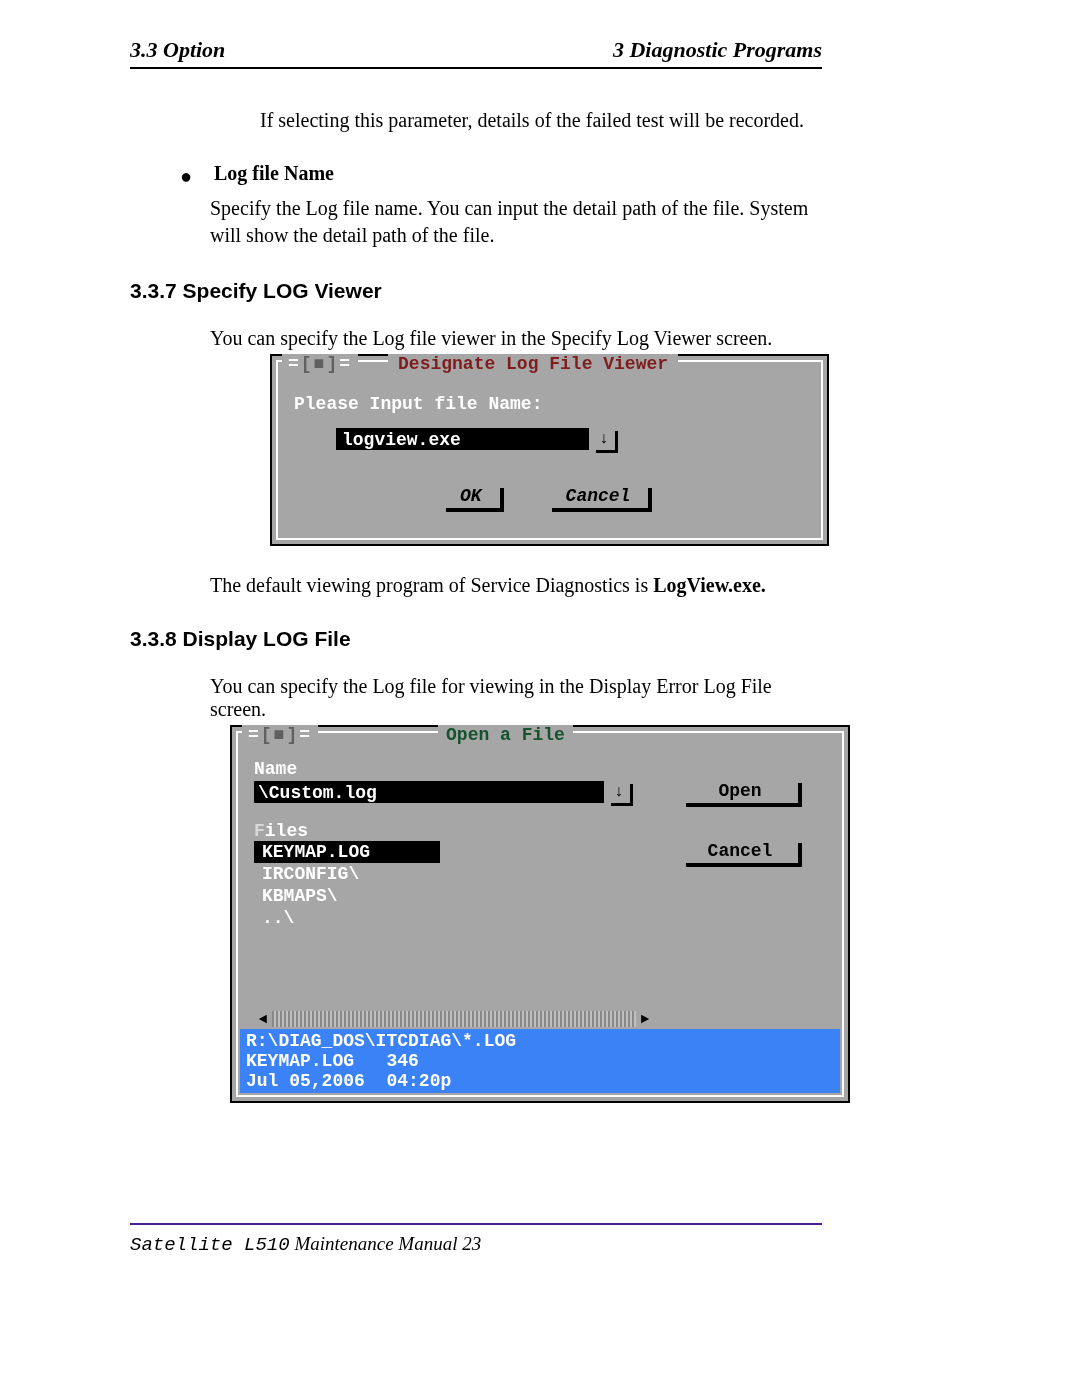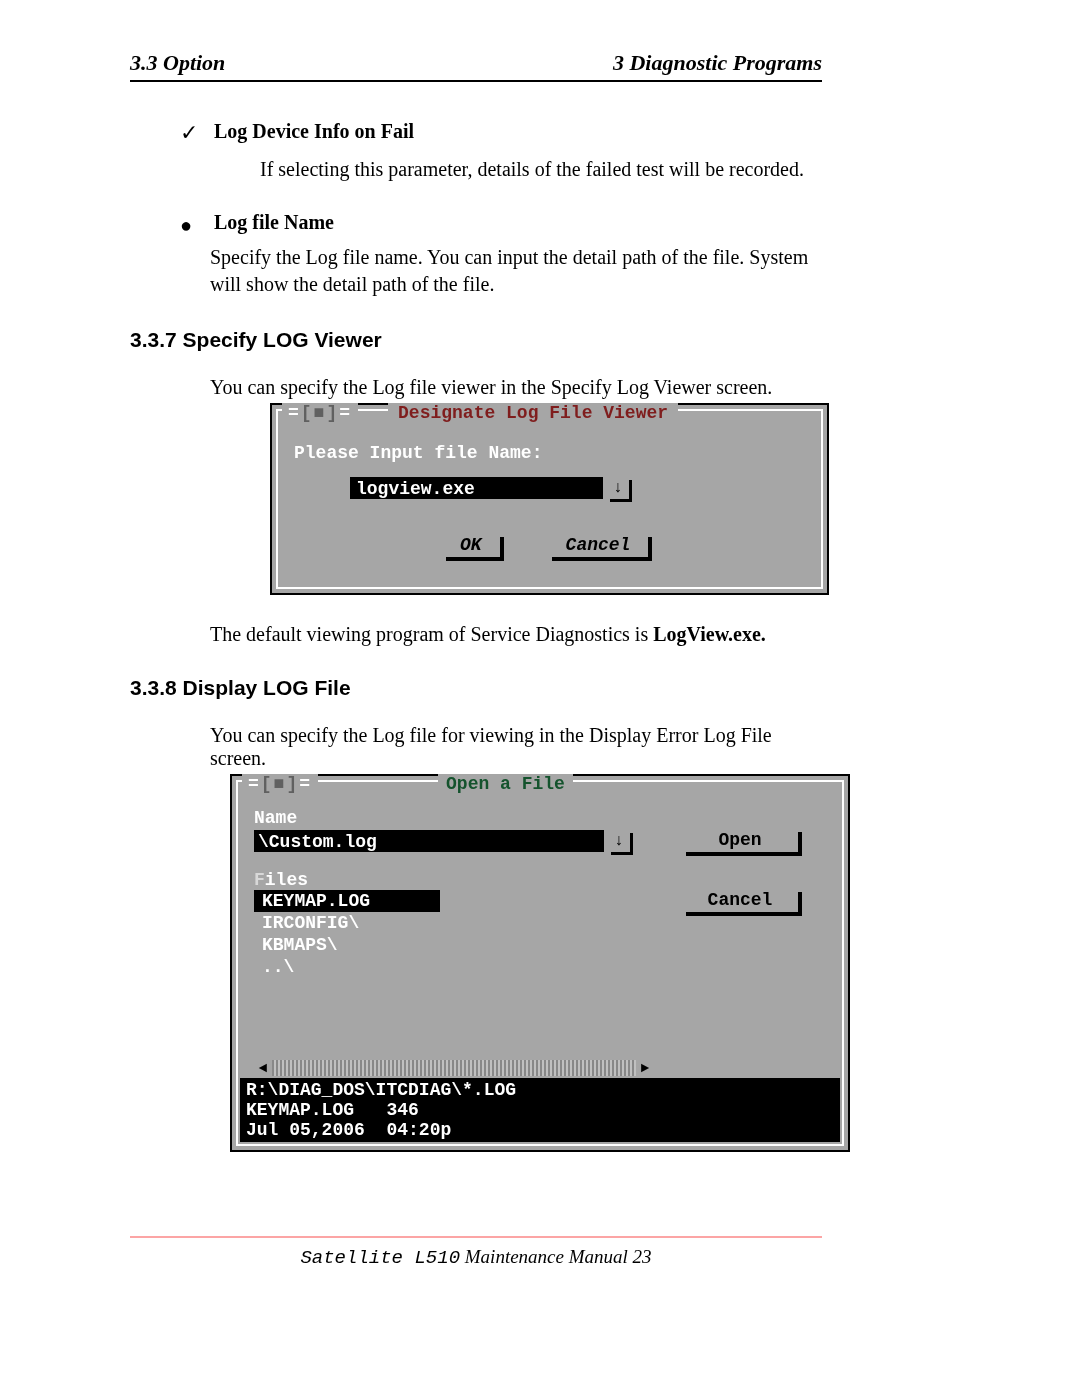--- a/index.html
+++ b/index.html
@@ -4,21 +4,21 @@
 <style>
   body {
     margin: 0;
     padding: 0;
     background: #fff;
     font-family: "Times New Roman", Times, serif;
     color: #000;
     width: 1080px;
   }
   .page {
-    padding: 50px 130px 40px 130px;
+    padding: 37px 130px 40px 130px;
     box-sizing: border-box;
     width: 952px;
   }
   .header-row {
     display: flex;
     justify-content: space-between;
     font-style: italic;
     font-weight: bold;
     font-size: 22px;
     border-bottom: 2px solid #000;
@@ -122,21 +122,21 @@
     position: absolute;
     top: 38px;
     left: 22px;
     color: #fff;
     font-weight: bold;
     font-size: 18px;
   }
   .d1-inputrow {
     position: absolute;
     top: 72px;
-    left: 78px;
+    left: 64px;
     display: flex;
   }
   .d1-input {
     background: #000;
     color: #fff;
     font-weight: bold;
     font-size: 18px;
     padding: 2px 6px;
     width: 253px;
     height: 22px;
@@ -301,56 +301,52 @@
   .d2-scroll .track {
     flex: 1;
     height: 16px;
     background: repeating-linear-gradient(90deg, #888 0, #888 2px, #c0c0c0 2px, #c0c0c0 4px);
   }
   .d2-footer {
     position: absolute;
     bottom: 8px;
     left: 8px;
     right: 8px;
-    background: #000000;
+    background: #3b82f6;
     color: #fff;
     font-weight: bold;
     font-size: 18px;
     padding: 2px 6px;
   }
   .d2-footer-row2 {
     display: flex;
     justify-content: space-between;
     flex-direction: column;
   }
 
   .page-footer {
-    border-top: 2px solid #fca5a5;
-    margin-top: 84px;
+    border-top: 2px solid #4c1d95;
+    margin-top: 120px;
     padding-top: 8px;
-    text-align: center;
+    text-align: left;
     font-style: italic;
     font-size: 19px;
   }
   .page-footer .mono { font-family: "Courier New", monospace; font-style: italic; }
   .page-footer .num { font-style: italic; }
 </style>
 </head>
 <body>
 
 <div class="page">
   <div class="header-row">
     <span>3.3 Option</span>
     <span>3  Diagnostic Programs</span>
   </div>
 
-  <div class="section-item">
-    <span class="check-mark">✓</span>
-    <span class="item-title">Log Device Info on Fail</span>
-  </div>
   <div class="item-body">If selecting this parameter, details of the failed test will be recorded.</div>
 
   <div class="section-item">
     <span class="bullet-mark">●</span>
     <span class="item-title">Log file Name</span>
   </div>
   <div class="item-body2">Specify the Log file name. You can input the detail path of the file. System will show the detail path of the file.</div>
 
   <div class="h3">3.3.7  Specify LOG Viewer</div>
   <div class="intro">You can specify the Log file viewer in the Specify Log Viewer screen.</div>

